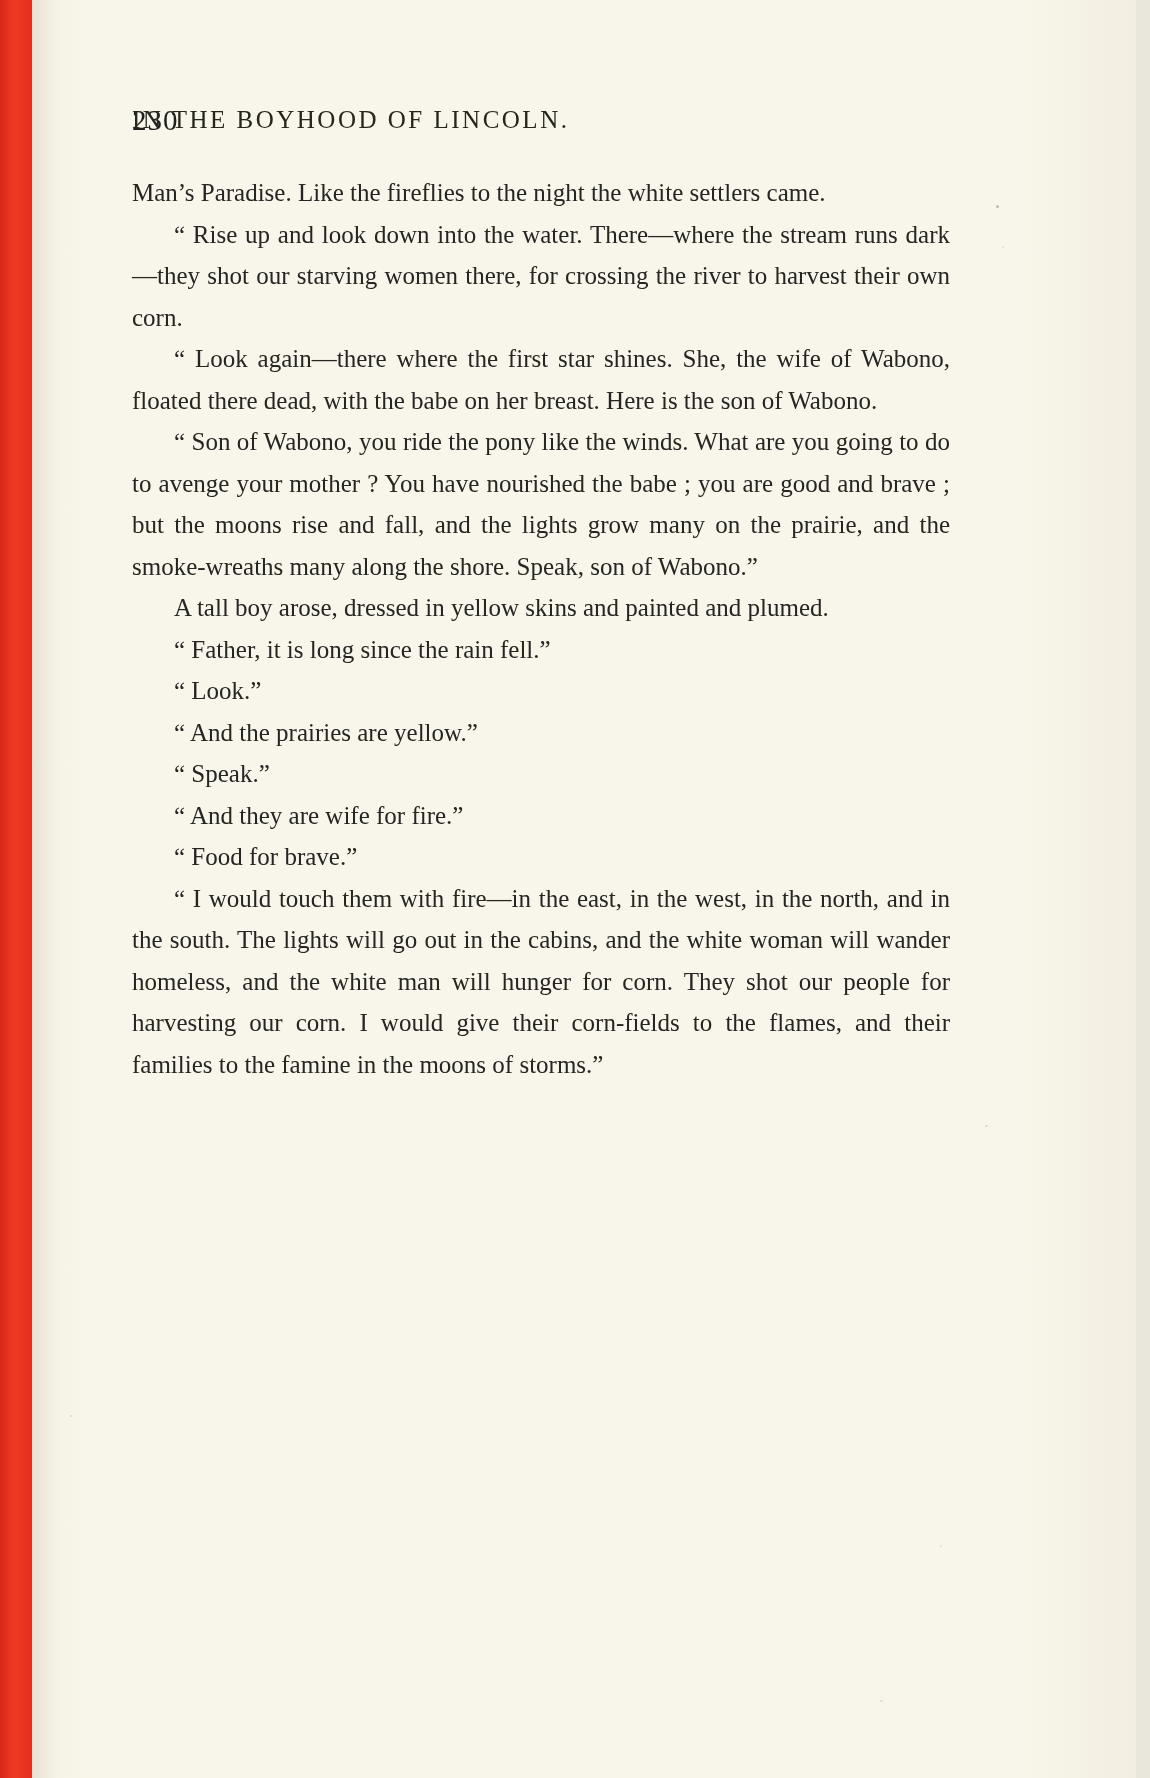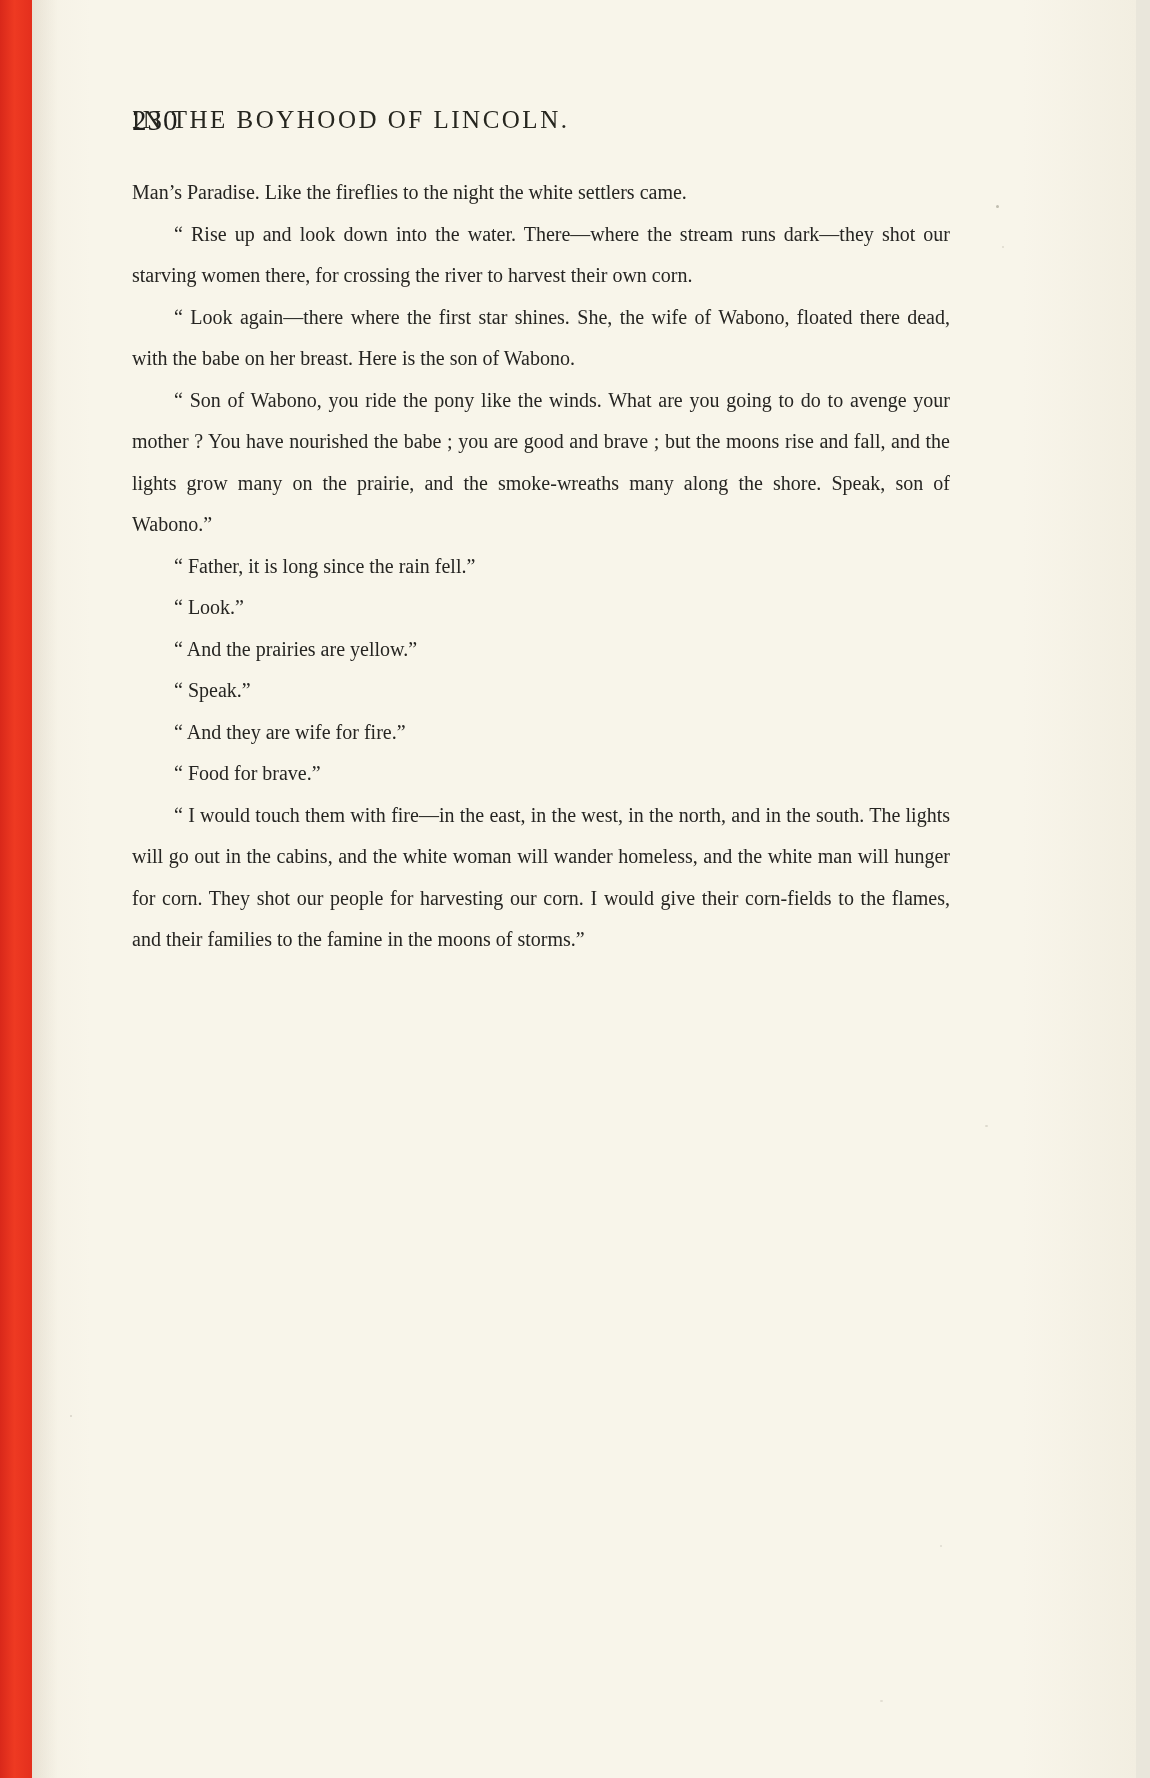--- a/index.html
+++ b/index.html
@@ -55,21 +55,21 @@
     position: absolute;
     left: 0;
     right: 0;
     top: 2px;
     font-size: 25px;
     letter-spacing: 2.5px;
     color: #26261f;
   }
   .body-text p {
     margin: 0;
-    font-size: 20px;
+    font-size: 25px;
     line-height: 41.5px;
     text-align: justify;
     text-justify: inter-word;
     color: #262522;
   }
   .body-text p.indent {
     text-indent: 42px;
   }
   
   .speck {
@@ -103,20 +103,21 @@
     <div class="page-header">
       <span class="page-number">230</span>
       <span class="running-title">IN THE BOYHOOD OF LINCOLN.</span>
     </div>
 
     <div class="body-text">
       <p>Man’s Paradise. Like the fireflies to the night the white settlers came.</p>
       <p class="indent">“ Rise up and look down into the water. There—where the stream runs dark—they shot our starving women there, for crossing the river to harvest their own corn.</p>
       <p class="indent">“ Look again—there where the first star shines. She, the wife of Wabono, floated there dead, with the babe on her breast. Here is the son of Wabono.</p>
       <p class="indent">“ Son of Wabono, you ride the pony like the winds. What are you going to do to avenge your mother ? You have nourished the babe ; you are good and brave ; but the moons rise and fall, and the lights grow many on the prairie, and the smoke-wreaths many along the shore. Speak, son of Wabono.”</p>
+      <p class="indent">A tall boy arose, dressed in yellow skins and painted and plumed.</p>
       <p class="indent">“ Father, it is long since the rain fell.”</p>
       <p class="indent">“ Look.”</p>
       <p class="indent">“ And the prairies are yellow.”</p>
       <p class="indent">“ Speak.”</p>
       <p class="indent">“ And they are wife for fire.”</p>
       <p class="indent">“ Food for brave.”</p>
       <p class="indent">“ I would touch them with fire—in the east, in the west, in the north, and in the south. The lights will go out in the cabins, and the white woman will wander homeless, and the white man will hunger for corn. They shot our people for harvesting our corn. I would give their corn-fields to the flames, and their families to the famine in the moons of storms.”</p>
     </div>
 
   </div>

